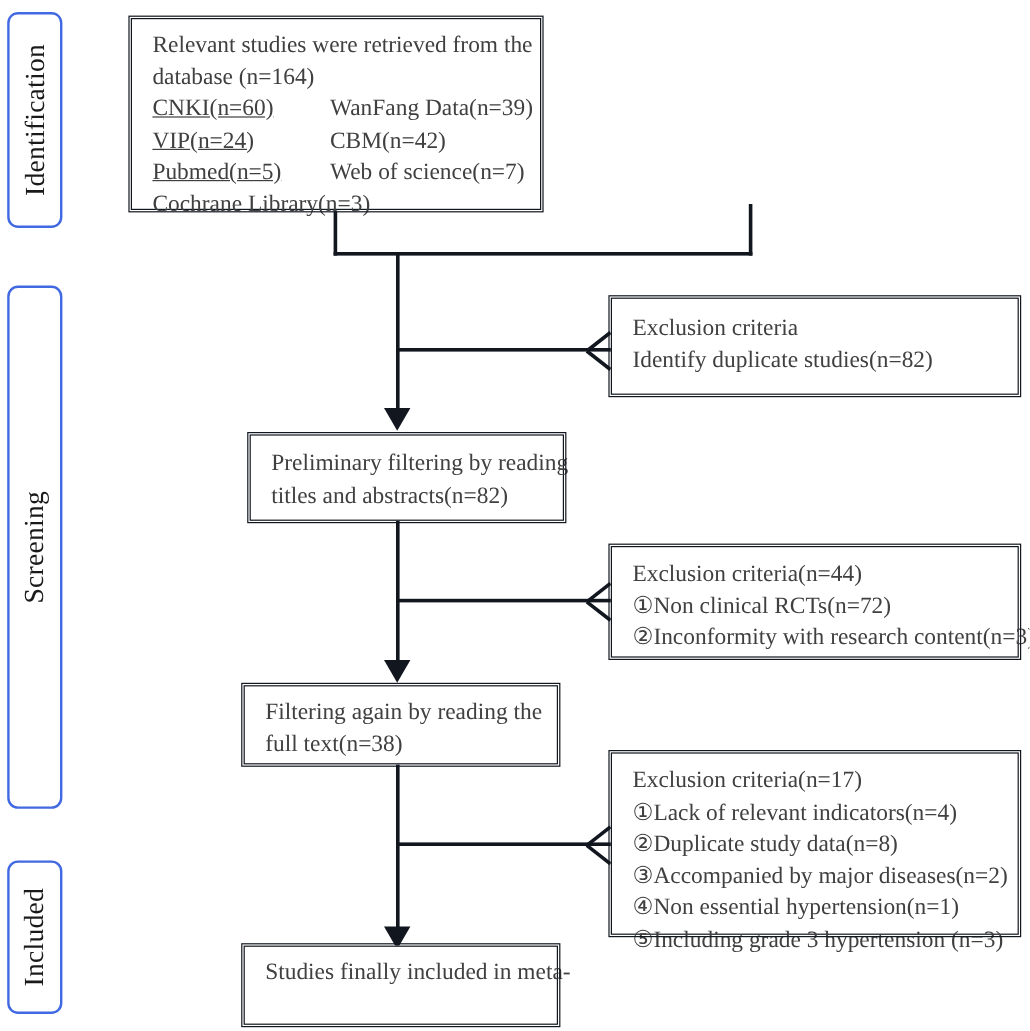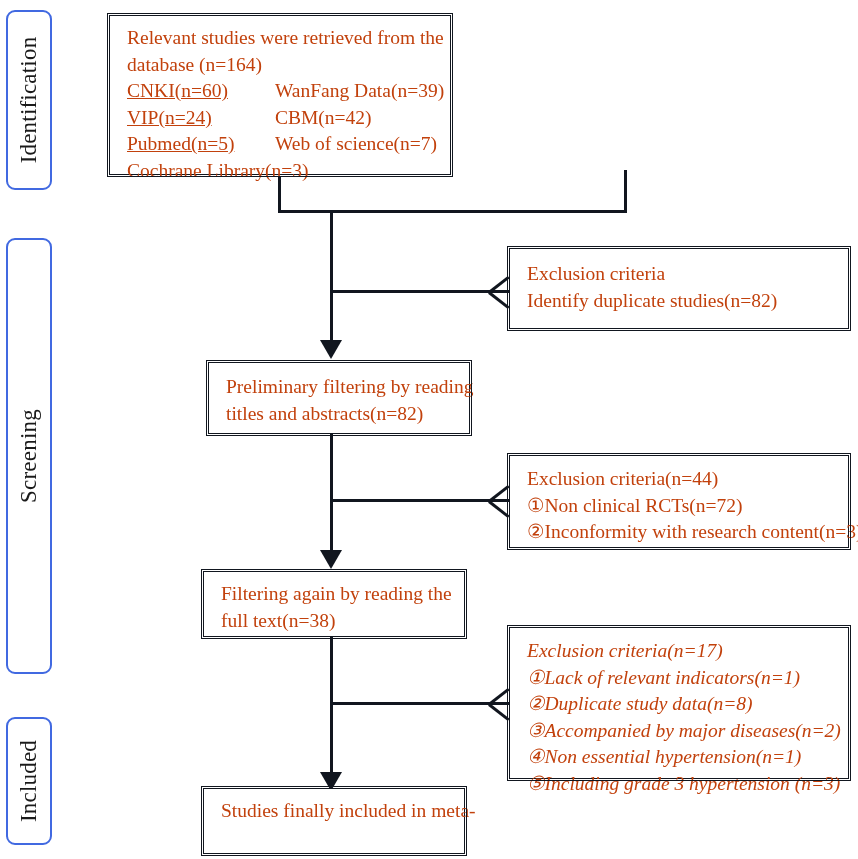--- a/index.html
+++ b/index.html
@@ -36,21 +36,21 @@
   }
 
   
   .box {
     position: absolute;
     box-sizing: border-box;
     border: 1px solid #11161f;
     outline: 1px solid #11161f;
     outline-offset: 1px;
     background: #ffffff;
-    color: #c2410c;
+    color: #404040;
     font-size: 19.5px;
     line-height: 1.36;
     padding: 9px 13px 6px 17px;
   }
   .box .ln {
     white-space: pre;
     display: block;
   }
   .box.two-col .ln {
     display: block;
@@ -169,23 +169,23 @@
     <span class="ln">Exclusion criteria(n=44)</span>
     <span class="ln">①Non clinical RCTs(n=72)</span>
     <span class="ln">②Inconformity with research content(n=3)</span>
   </div>
 
   <div class="box" style="left:203px; top:571px; width:262px; height:66px; padding-top:9px;">
     <span class="ln">Filtering again by reading the</span>
     <span class="ln">full text(n=38)</span>
   </div>
 
-  <div class="box" style="left:509px; top:627px; width:340px; height:152px; padding-top:10px;font-style:italic;">
+  <div class="box" style="left:509px; top:627px; width:340px; height:152px; padding-top:10px;">
     <span class="ln">Exclusion criteria(n=17)</span>
-    <span class="ln">①Lack of relevant indicators(n=1)</span>
+    <span class="ln">①Lack of relevant indicators(n=4)</span>
     <span class="ln">②Duplicate study data(n=8)</span>
     <span class="ln">③Accompanied by major diseases(n=2)</span>
     <span class="ln">④Non essential hypertension(n=1)</span>
     <span class="ln">⑤Including grade 3 hypertension (n=3)</span>
   </div>
 
   <div class="box" style="left:203px; top:788px; width:262px; height:66px; padding-top:9px;">
     <span class="ln">Studies finally included in meta-</span>
   </div>
 

